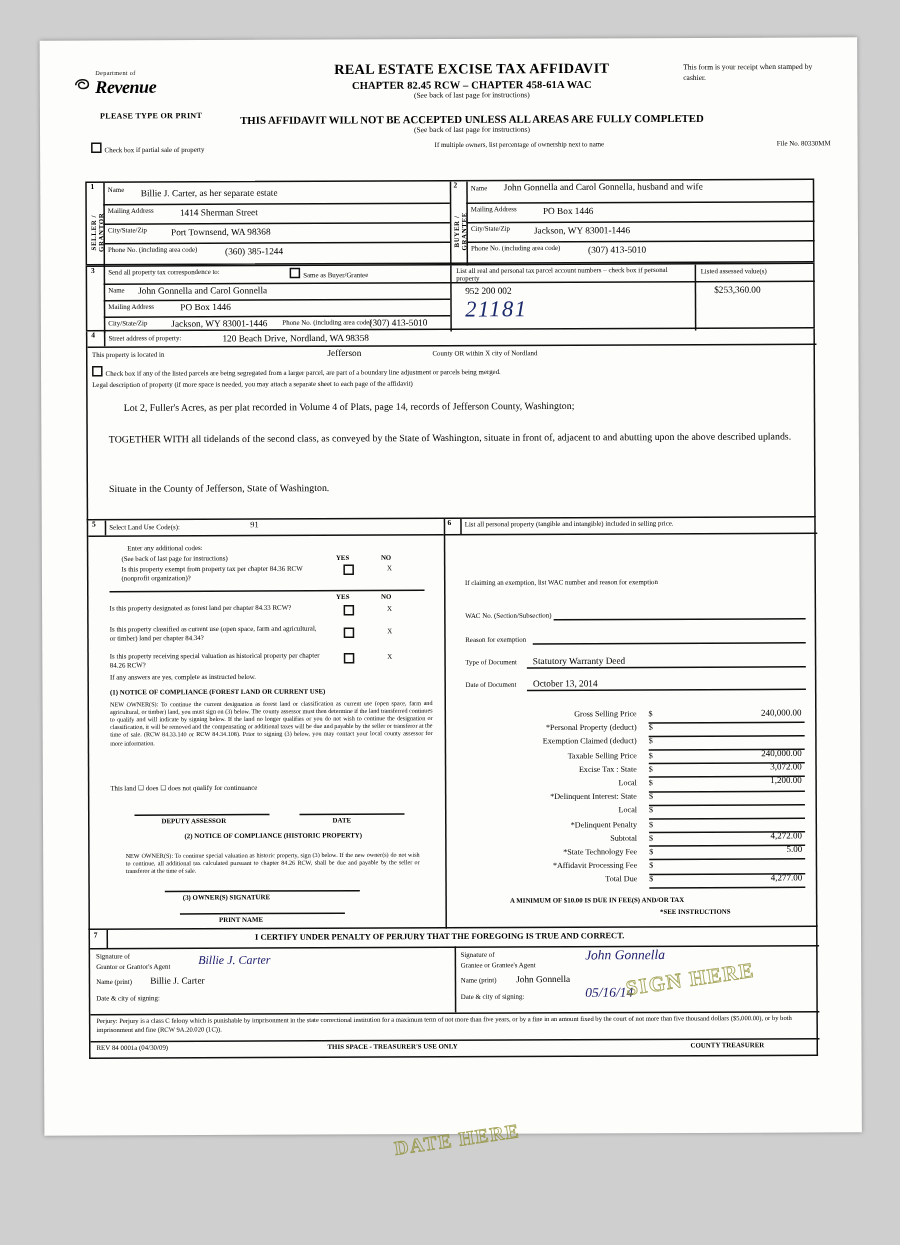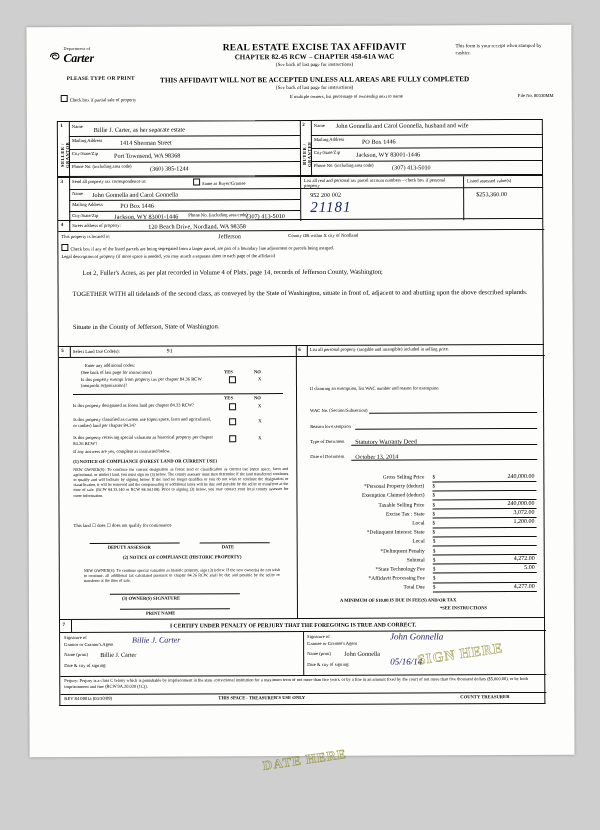--- a/index.html
+++ b/index.html
@@ -65,21 +65,21 @@
 <div class="page">
  <div class="sheet">
 
   <div class="hdr">
     <div class="logo">
       <svg class="swirl" viewBox="0 0 20 20">
         <path d="M3,12 C3,5 16,4 16,11 C16,16 7,17 6,12 C5.4,8.6 12,7.6 12,11" fill="none" stroke="#111" stroke-width="1.6"></path>
       </svg>
       <div style="margin-left:15px;">
         <div class="dept">Department of</div>
-        <div class="rev">Carter</div>
+        <div class="rev">Revenue</div>
       </div>
     </div>
     <div class="pleasetype">PLEASE TYPE OR PRINT</div>
     <div class="title">
       <div class="t1">REAL ESTATE EXCISE TAX AFFIDAVIT</div>
       <div class="t2">CHAPTER 82.45 RCW – CHAPTER 458-61A WAC</div>
       <div class="t3">(See back of last page for instructions)</div>
     </div>
     <div class="stampnote">This form is your receipt when stamped by cashier.</div>
     <div class="allareas">

